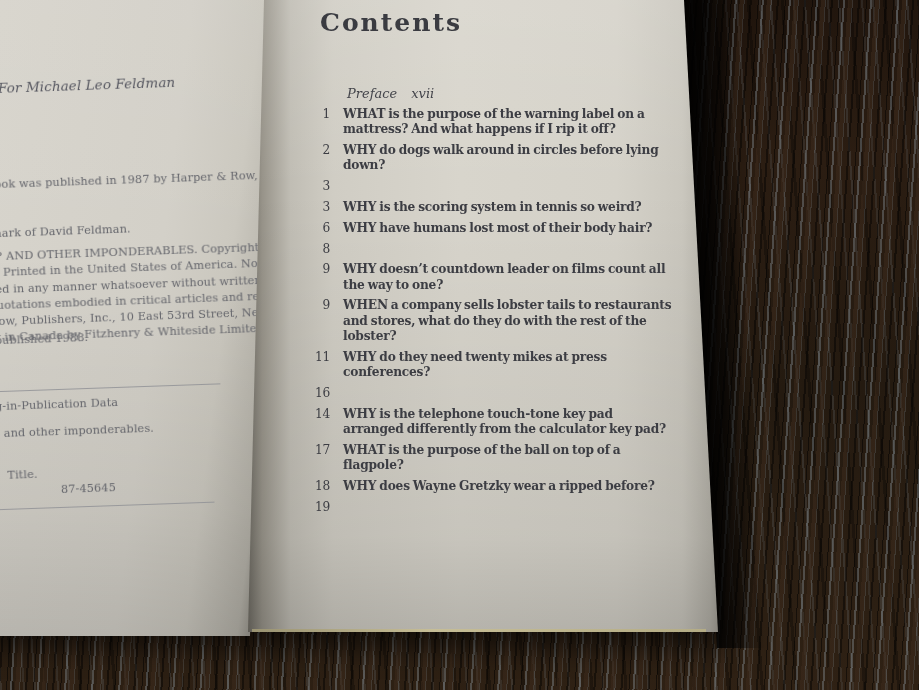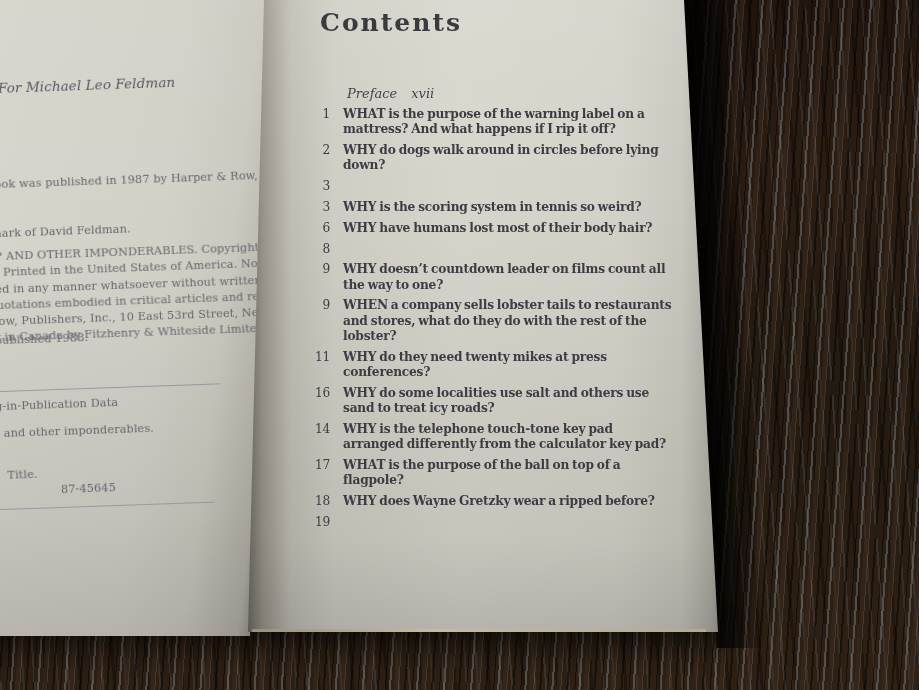--- a/index.html
+++ b/index.html
@@ -151,21 +151,20 @@
       <div class="toc-row">
         <span class="toc-num">9</span>
         <span class="toc-text">WHEN a company sells lobster tails to restaurants and stores, what do they do with the rest of the lobster?</span>
       </div>
       <div class="toc-row">
         <span class="toc-num">11</span>
         <span class="toc-text">WHY do they need twenty mikes at press conferences?</span>
       </div>
       <div class="toc-row">
         <span class="toc-num">16</span>
-        <span class="toc-text">WHY do some localities use salt and others use sand to treat icy roads?</span>
       </div>
       <div class="toc-row">
         <span class="toc-num">14</span>
         <span class="toc-text">WHY is the telephone touch-tone key pad arranged differently from the calculator key pad?</span>
       </div>
       <div class="toc-row">
         <span class="toc-num">17</span>
         <span class="toc-text">WHAT is the purpose of the ball on top of a flagpole?</span>
       </div>
       <div class="toc-row">

